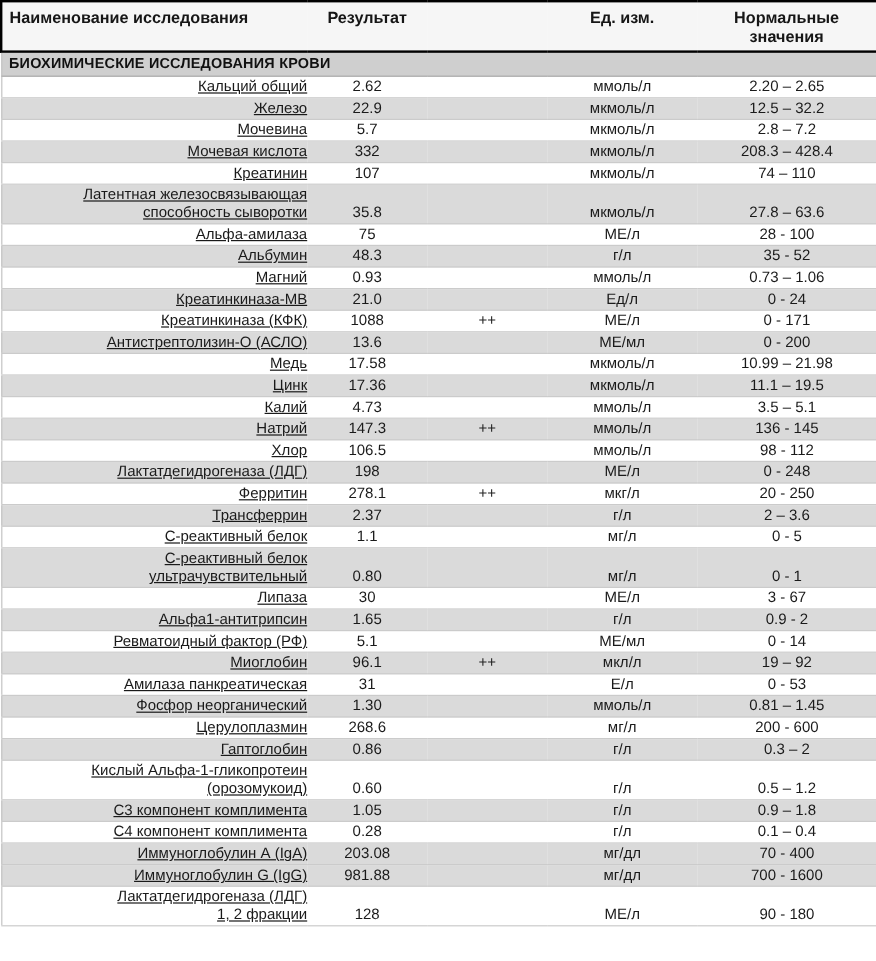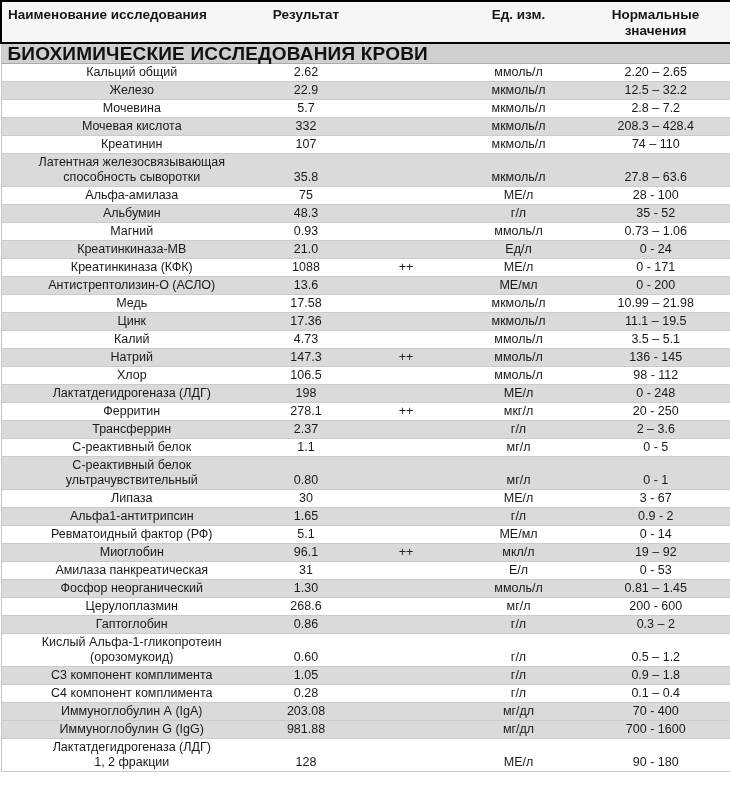--- a/index.html
+++ b/index.html
@@ -37,39 +37,39 @@
     color: #161616;
   }
   tr.head-row th.c-name  { text-align: left; padding-left: 6px; border-left: 2px solid var(--header-border, #000); }
   tr.head-row th.c-normal{ border-right: 2px solid var(--header-border, #000); white-space: pre-line; text-align: center; }
   tr.head-row th.c-result, tr.head-row th.c-units { text-align: center; }
 
   
   tr.section-row td {
     background: var(--section_bg, #cfcfcf);
     font-weight: bold;
-    font-size: 19px;
+    font-size: 12px;
     line-height: 15px;
     padding: 2px 0 2px 6px;
     border-bottom: 1px solid #ababab;
     color: #111;
     letter-spacing: 0.2px;
   }
 
   
   tr.data-row td {
     font-size: 12.5px;
     line-height: 15px;
     padding: 1px 0;
     vertical-align: bottom;
     border-bottom: 1px solid var(--row_border, #cbcbcb);
     background: #ffffff;
   }
   tr.data-row.stripe td { background: var(--stripe, #dadada); }
-  td.c-name  { text-align: center; padding-left: 6px !important; white-space: pre-line; }
+  td.c-name  { text-align: right; padding-left: 6px !important; white-space: pre-line; text-decoration: underline; }
   td.c-result, td.c-flag, td.c-units, td.c-normal { text-align: center; }
   td.c-flag { font-size: 11.5px; color: #222; }
 </style>
 </head>
 <body>
 
 <div class="page">
   <table class="lab">
     <colgroup>
       <col class="c1">

